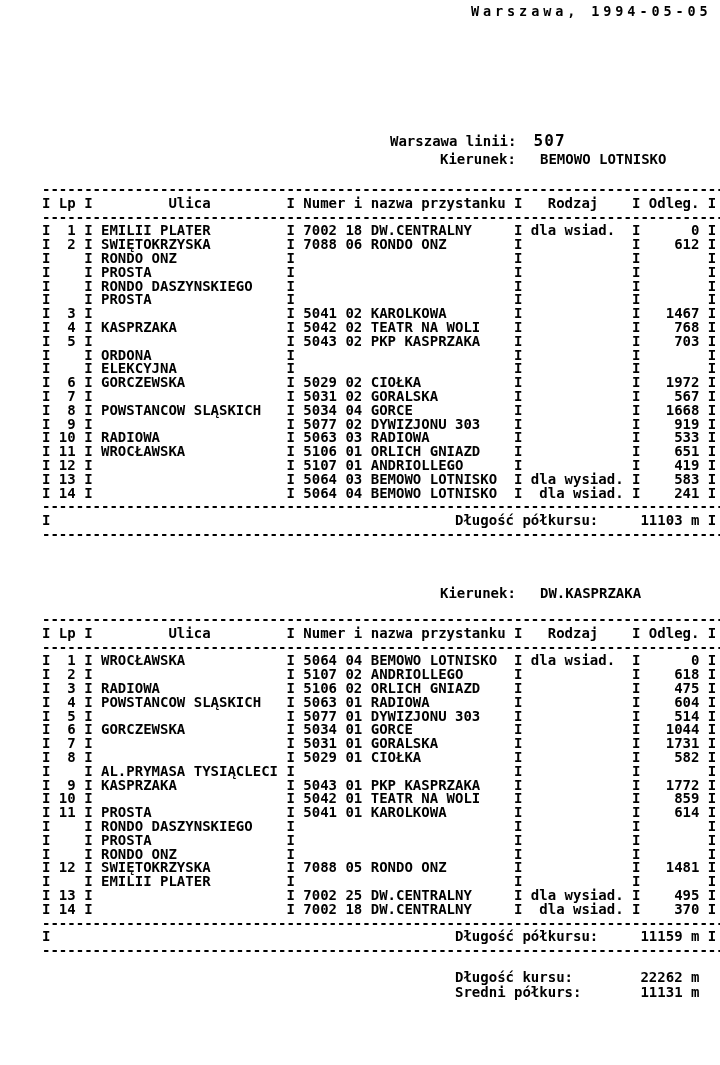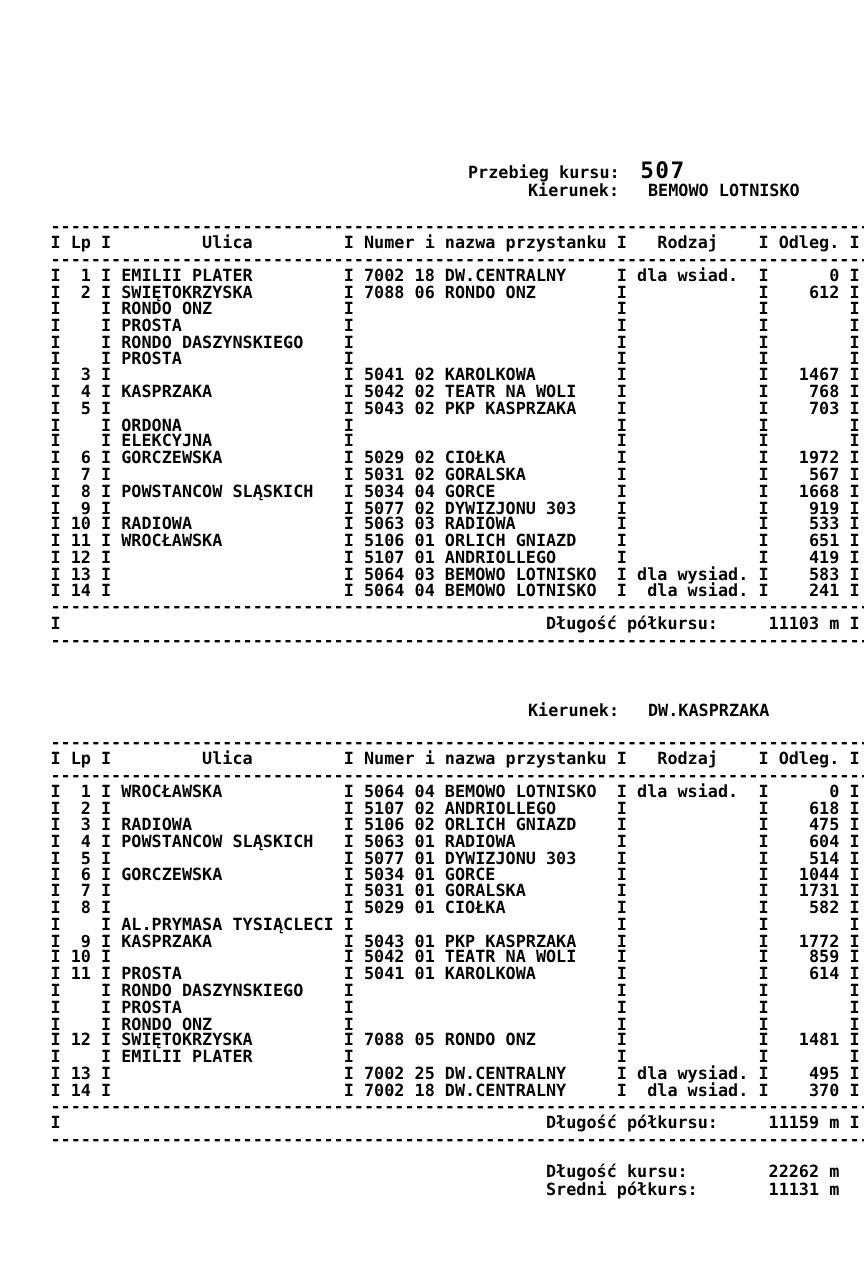--- a/index.html
+++ b/index.html
@@ -12,43 +12,44 @@
   .page{position:absolute;inset:0;}
   .date{
     position:absolute;top:3px;left:471px;
     font-size:13.5px;letter-spacing:3.9px;white-space:pre;
   }
   .title-row{
     position:absolute;left:390px;top:131px;
     display:flex;align-items:baseline;
   }
   .title-label{font-size:14px;white-space:pre;}
-  .line-no{font-size:19px;margin-left:17px;letter-spacing:1.2px;}
+  .line-no{font-size:16px;margin-left:17px;letter-spacing:1.2px;}
   .dir{position:absolute;left:0;top:0;width:685px;height:16px;}
   .dir1{top:151px;}
   .dir2{top:585px;}
   .dir-label{position:absolute;left:440px;top:0;font-size:14px;white-space:pre;}
   .dir-value{position:absolute;left:540px;top:0;font-size:14px;white-space:pre;}
   pre.tbl{
     position:absolute;left:42px;margin:0;
     font-family:inherit;font-weight:700;
     font-size:14px;line-height:13.8px;white-space:pre;
   }
   #table1{top:183px;}
   #table2{top:613px;}
   #totals{top:970px;line-height:14.5px;}
 </style>
 </head>
 <body>
 
 <div class="page">
 
+  <div class="date">Warszawa, 1994-05-05</div>
 
   <div class="title-row">
-    <span class="title-label">Przebieg kursu:</span>
+    <span class="title-label">Warszawa linii:</span>
     <span class="line-no">507</span>
   </div>
 
   <div class="dir dir1">
     <span class="dir-label">Kierunek:</span>
     <span class="dir-value">BEMOWO LOTNISKO</span>
   </div>
 
   <pre id="table1" class="tbl">---------------------------------------------------------------------------------
 I Lp I         Ulica         I Numer i nazwa przystanku I   Rodzaj    I Odleg. I

